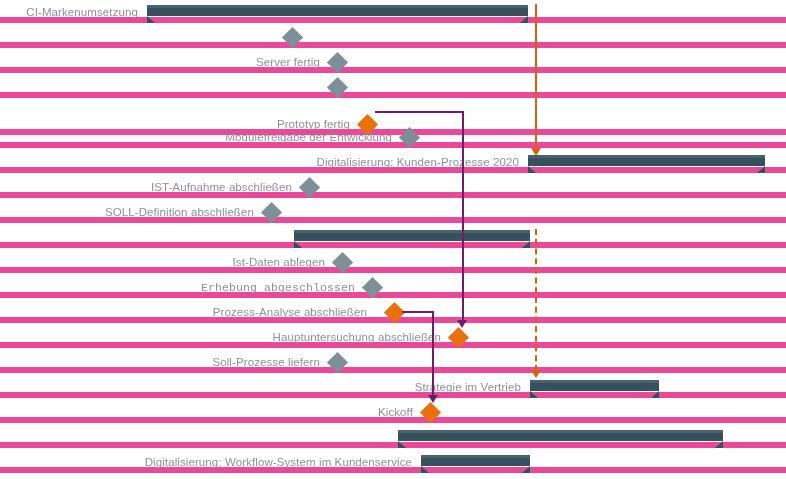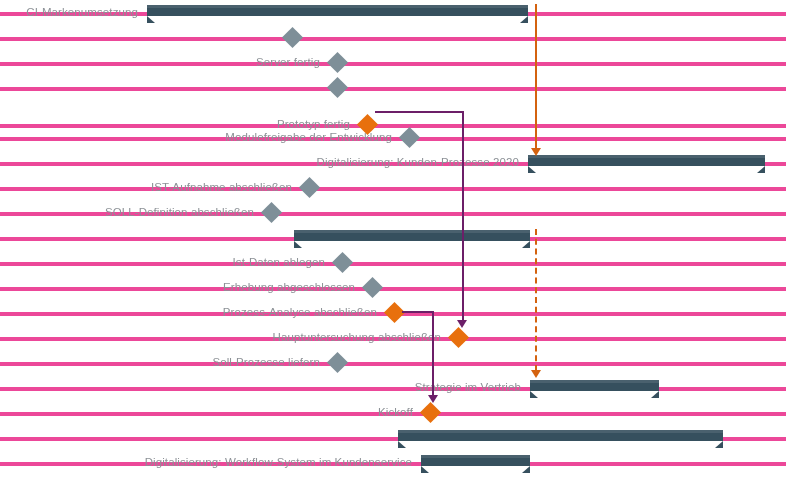--- a/index.html
+++ b/index.html
@@ -14,23 +14,23 @@
     position: relative;
     width: 786px;
     height: 479px;
     background: #ffffff;
     overflow: hidden;
   }
   .row {
     position: absolute;
     left: 0;
     width: 786px;
-    height: 16px;
+    height: 23px;
     box-sizing: border-box;
-    border-bottom: 4px solid #ec4899;
+    border-bottom: 6px solid #ec4899;
   }
   .row-label {
     position: absolute;
     right: 0;
     top: 0;
     height: 25px;
     line-height: 25px;
     font-size: 11.5px;
     color: #8c9196;
     white-space: nowrap;
@@ -151,25 +151,25 @@
     <div class="row" style="top: 225px;">
       <div class="bar" style="left: 294px; width: 236px; top: 5px;">
         <div class="shade"></div>
       </div>
     </div>
     <div class="row" style="top: 250px; padding-left: 17px;">
       <div class="row-label" style="right: 455px;">Ist-Daten ablegen</div>
       <div class="ms grey" style="left: 334.5px; top: 5px;"></div>
     </div>
     <div class="row" style="top: 275px;">
-      <div class="row-label" style="right: 425px;">Erhebung abgeschlossen</div>
+      <div class="row-label" style="right: 425px; font-family: Liberation Mono, monospace;">Erhebung abgeschlossen</div>
       <div class="ms grey" style="left: 364.5px; top: 5px;"></div>
     </div>
     <div class="row" style="top: 300px;">
-      <div class="row-label" style="right: 403px;">Prozess-Analyse abschließen</div>
+      <div class="row-label" style="right: 413px;">Prozess-Analyse abschließen</div>
       <div class="ms orange" style="left: 386.5px; top: 5px;"></div>
     </div>
     <div class="row" style="top: 325px;">
       <div class="row-label" style="right: 339px;">Hauptuntersuchung abschließen</div>
       <div class="ms orange" style="left: 450.5px; top: 5px;"></div>
     </div>
     <div class="row" style="top: 350px;">
       <div class="row-label" style="right: 460px;">Soll-Prozesse liefern</div>
       <div class="ms grey" style="left: 329.5px; top: 5px;"></div>
     </div>

